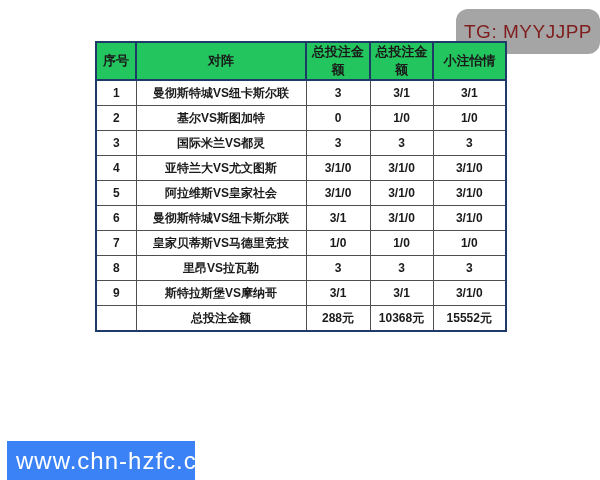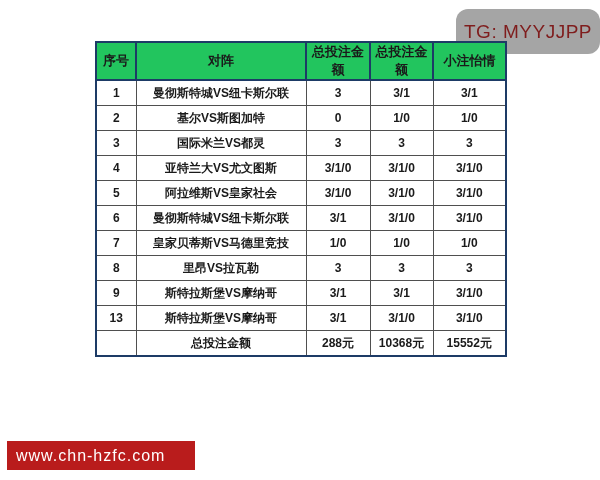--- a/index.html
+++ b/index.html
@@ -26,24 +26,24 @@
     justify-content: center;
     letter-spacing: 0.5px;
     white-space: nowrap;
     border-radius: 12px;
   }
   .site-watermark {
     position: absolute;
     top: 441px;
     left: 7px;
     width: 188px;
-    height: 29px;
-    background: #b91c1c;
+    height: 39px;
+    background: #3b82f6;
     color: #ffffff;
-    font-size: 16px;
+    font-size: 24px;
     display: flex;
     align-items: center;
     padding-left: 9px;
     box-sizing: border-box;
     letter-spacing: 1px;
     white-space: nowrap;
   }
   .table-wrap {
     position: absolute;
     top: 41px;
@@ -161,27 +161,20 @@
           <td>3</td>
           <td>3</td>
         </tr>
         <tr>
           <td>9</td>
           <td>斯特拉斯堡VS摩纳哥</td>
           <td>3/1</td>
           <td>3/1</td>
           <td>3/1/0</td>
         </tr>
-        <tr>
-          <td>13</td>
-          <td>斯特拉斯堡VS摩纳哥</td>
-          <td>3/1</td>
-          <td>3/1/0</td>
-          <td>3/1/0</td>
-        </tr>
       </tbody>
     <tfoot>
       <tr>
         <td></td>
         <td>总投注金额</td>
         <td>288元</td>
         <td>10368元</td>
         <td>15552元</td>
       </tr>
     </tfoot>

